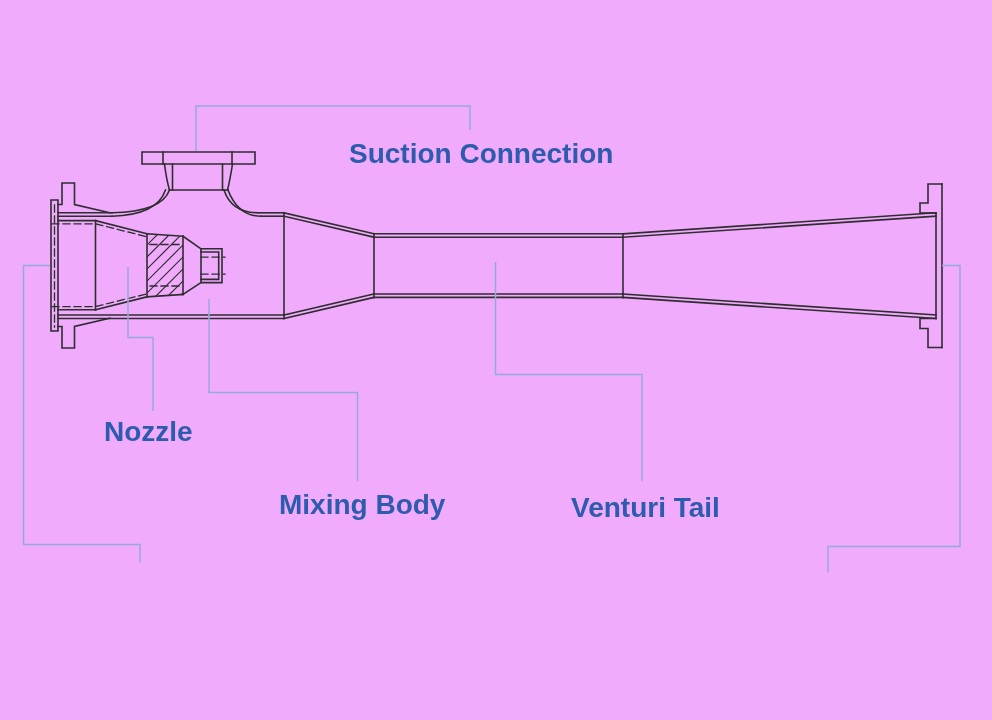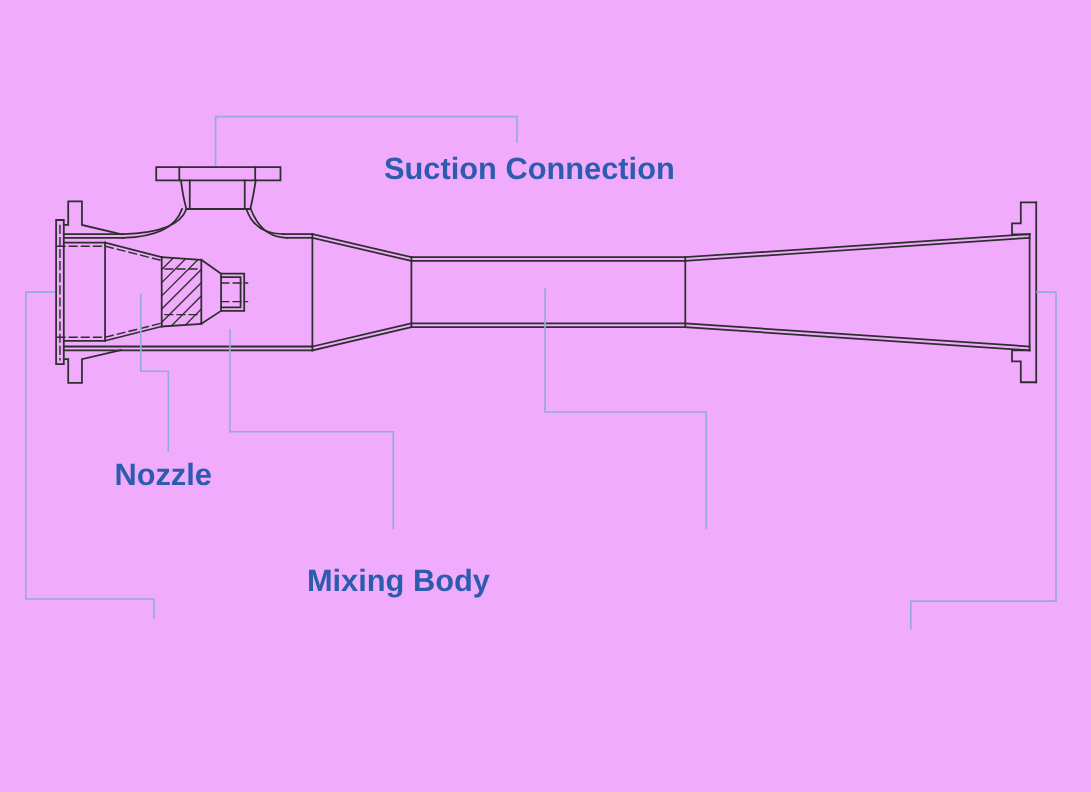--- a/index.html
+++ b/index.html
@@ -3,21 +3,21 @@
 <meta charset="utf-8">
 <style>
   html,body{margin:0;padding:0;background:#fff;}
   #stage{position:relative;width:992px;height:720px;background:#f0abfc;overflow:hidden;
          font-family:Liberation Sans, sans-serif;}
   #drawing-svg{position:absolute;left:0;top:0;}
   .part-label{position:absolute;font-weight:bold;font-size:28px;line-height:30px;
               color:#2d5bad;white-space:nowrap;letter-spacing:0px;}
   .lbl-suction{left:349px;top:139px;}
   .lbl-nozzle{left:104px;top:417px;}
-  .lbl-mixing{left:279px;top:490px;margin-top:23px;}
+  .lbl-mixing{left:279px;top:490px;}
   .lbl-venturi{left:571px;top:493px;}
   .lbl-motive{left:24px;top:579px;}
   .lbl-discharge{left:691px;top:580px;}
 </style>
 </head>
 <body>
 
 <div id="stage">
 
   <svg id="drawing-svg" width="992" height="720" viewBox="0 0 992 720">
@@ -120,13 +120,14 @@
       <path d="M128,267 V337.5 H153 V411"></path>
       <path d="M209,299 V392.5 H357.5 V481"></path>
       <path d="M495.5,262 V374.5 H642 V481"></path>
       <path d="M942,265.5 H960 V546.5 H828 V572.5"></path>
     </g>
   </svg>
 
   <div class="part-label lbl-suction">Suction Connection</div>
   <div class="part-label lbl-nozzle">Nozzle</div>
   <div class="part-label lbl-mixing">Mixing Body</div>
+  <div class="part-label lbl-venturi">Venturi Tail</div>
 </div>
 
 </body></html>

